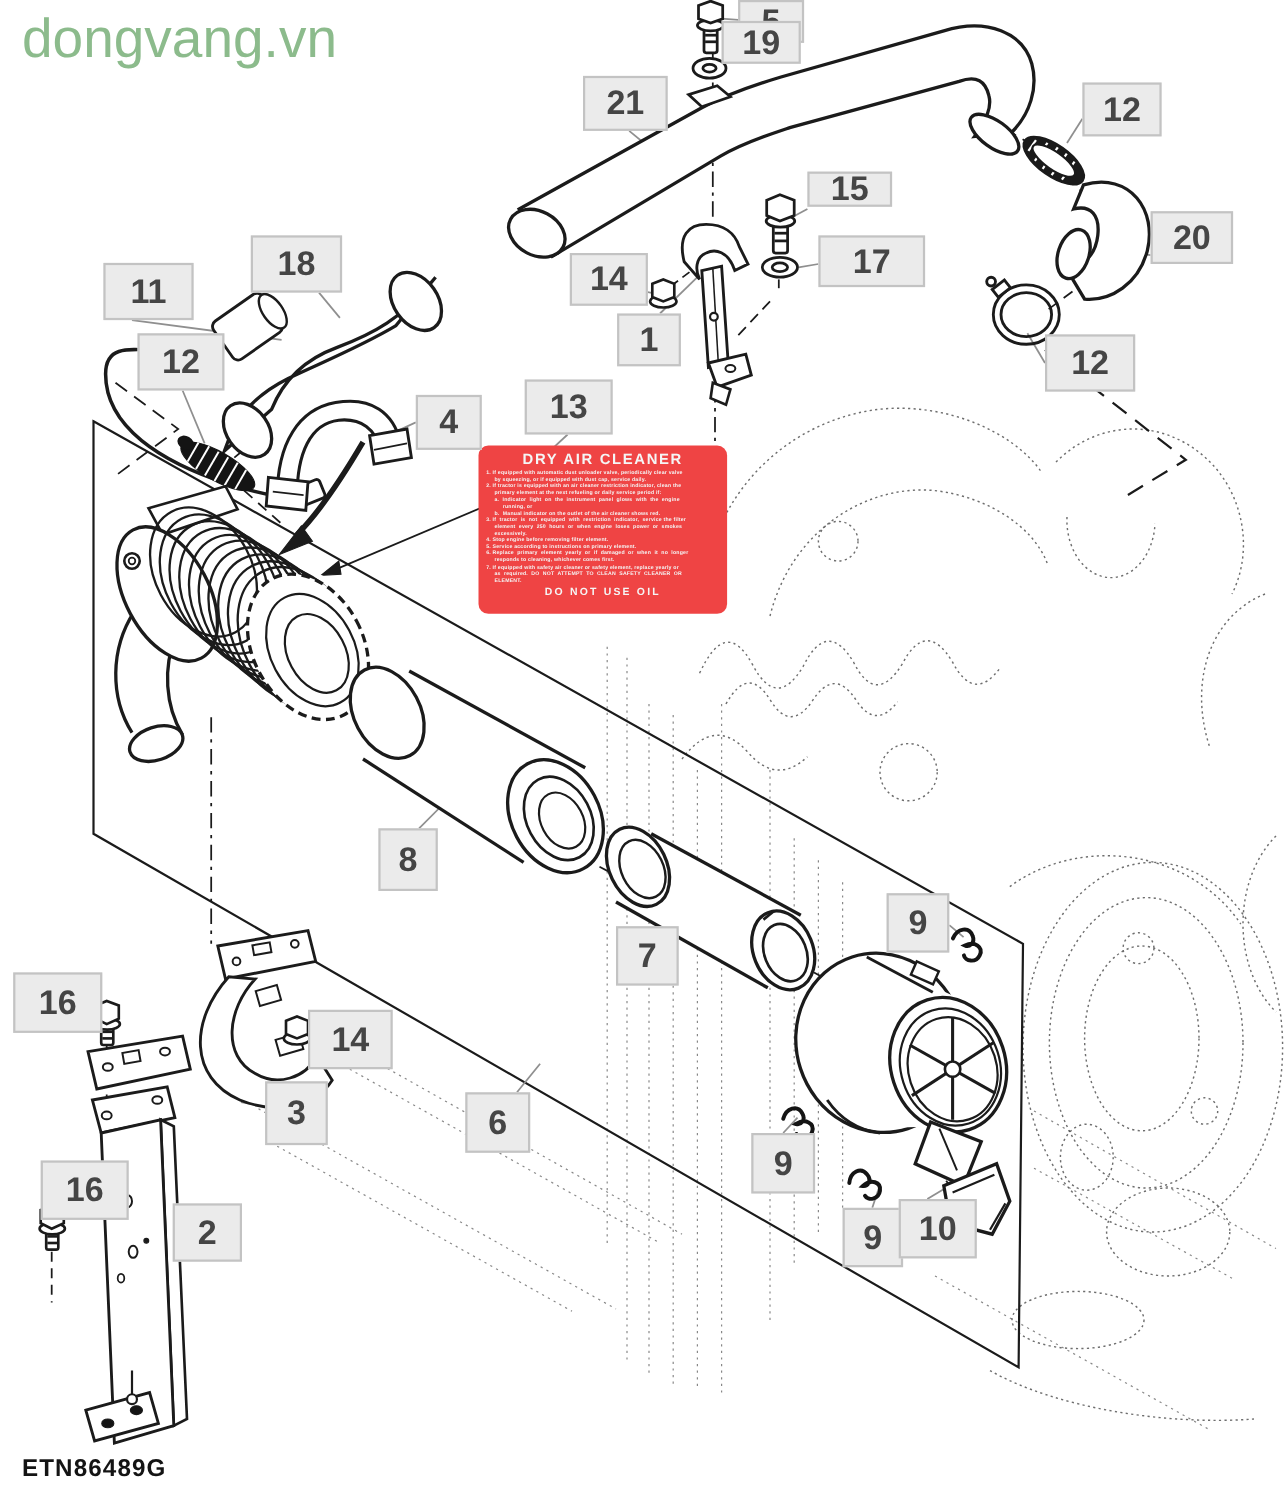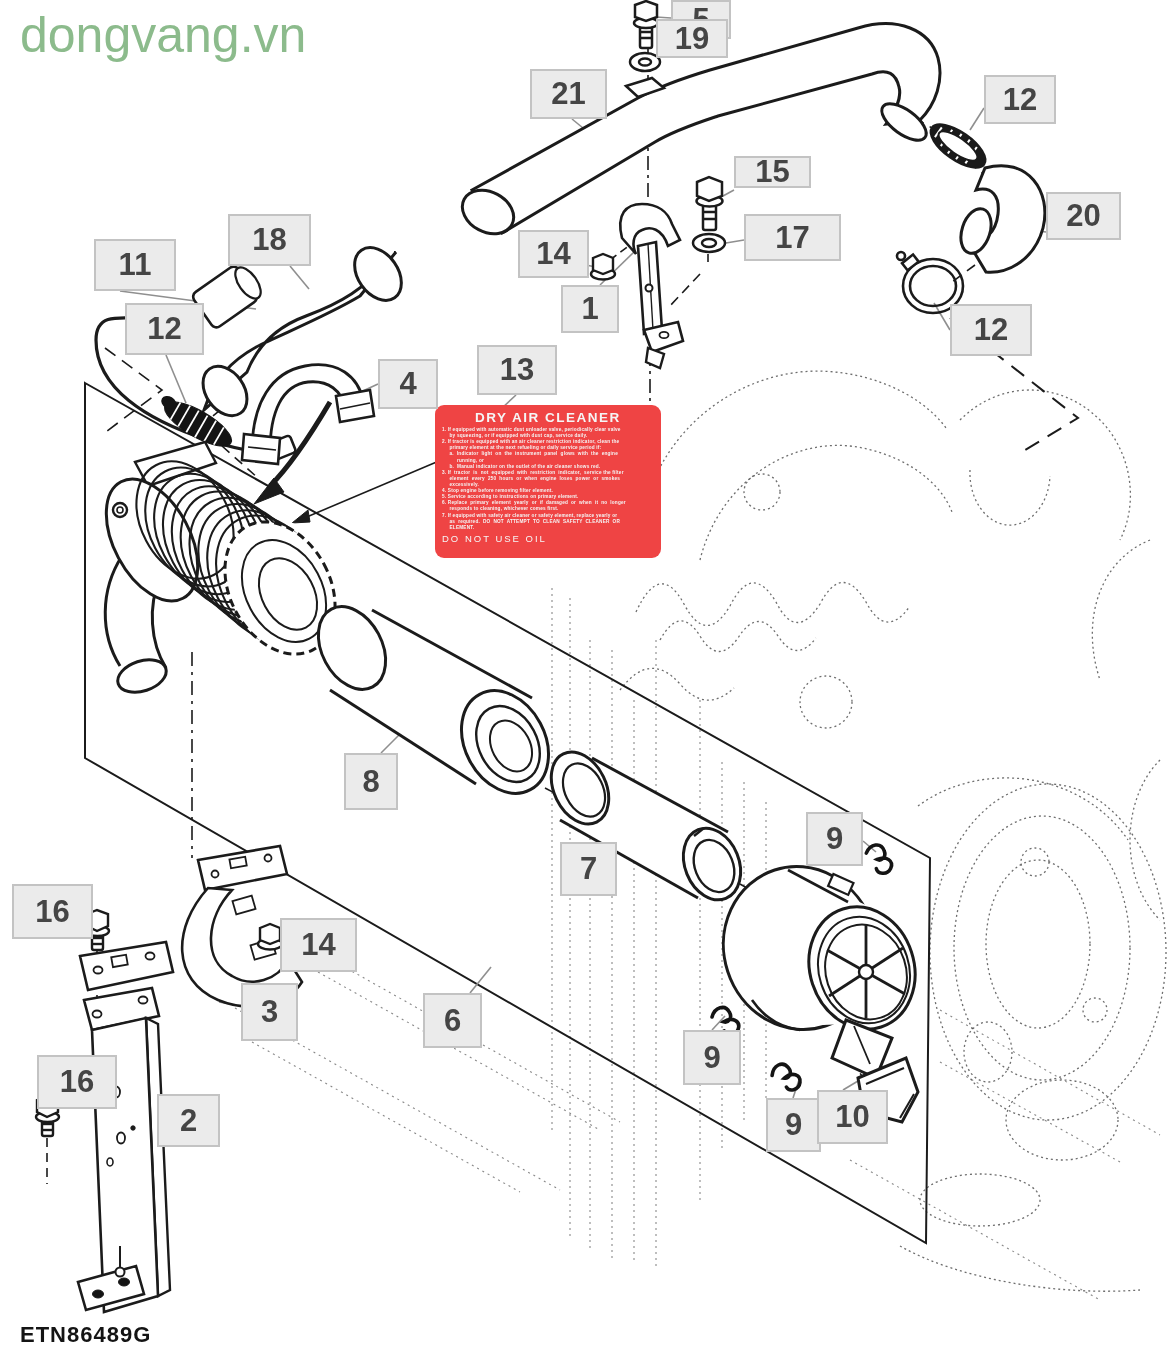--- a/index.html
+++ b/index.html
@@ -8,21 +8,21 @@
   .stage svg{position:absolute;left:0;top:0;}
   .watermark{position:absolute;left:20px;top:6px;font-size:50px;font-weight:500;
              letter-spacing:0px;color:#8CBB8C;text-align:right;}
   .co{position:absolute;background:#ebebeb;border:2px solid #c3c3c3;box-sizing:border-box;
       display:flex;align-items:center;justify-content:center;
       font-size:31px;font-weight:bold;color:#454545;}
   .decal{position:absolute;left:407px;top:405px;width:226px;height:153px;background:#ef4444;
          border-radius:9px;color:#f5f5f5;box-sizing:border-box;padding:5px 7px 4px 7px;margin-left:28px;}
   .decal .t{text-align:center;font-weight:bold;font-size:13.5px;letter-spacing:1.5px;margin-bottom:2px;}
   .decal .b{font-size:4.7px;line-height:1.3;white-space:pre-wrap;font-weight:bold;letter-spacing:.2px;}
-  .decal .f{font-weight:normal;font-size:9.5px;letter-spacing:2px;margin-top:2px;}
+  .decal .f{text-align:center;font-weight:bold;font-size:9.5px;letter-spacing:2px;margin-top:2px;}
   .figcode{position:absolute;left:20px;top:1322px;font-size:22px;font-weight:bold;color:#141414;
            letter-spacing:1px;text-align:right;}
 </style>
 </head>
 <body>
 
 <div class="stage">
 
 <svg width="1170" height="1366" viewBox="0 0 1170 1366">
 

